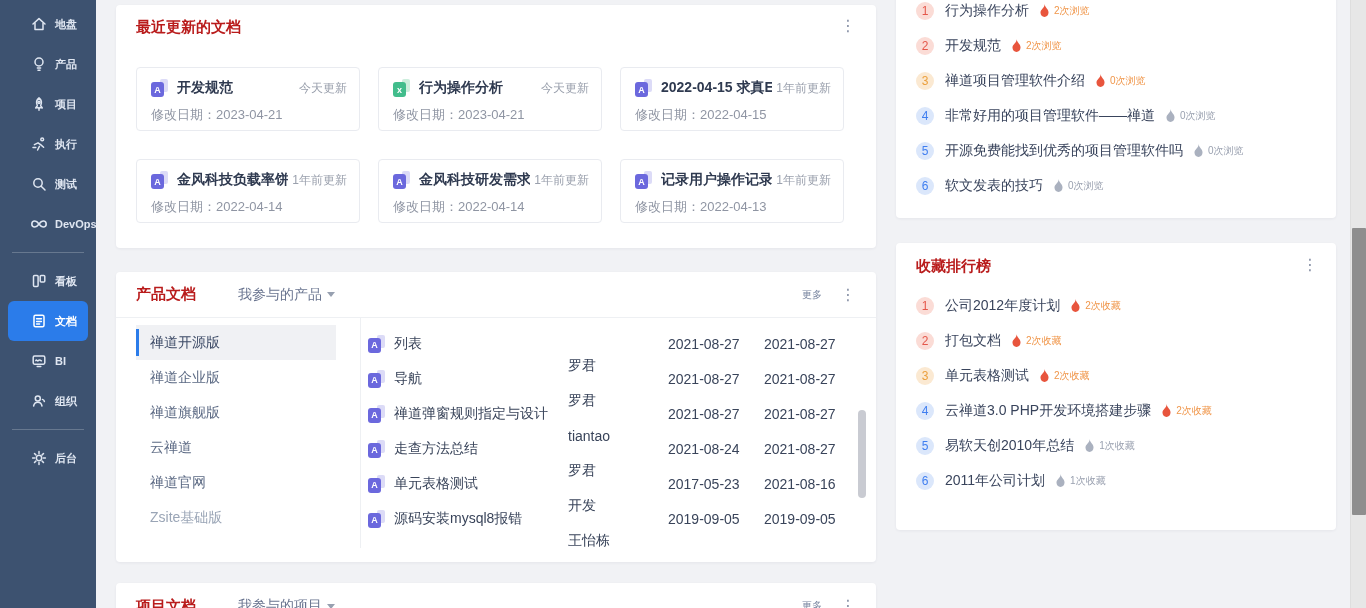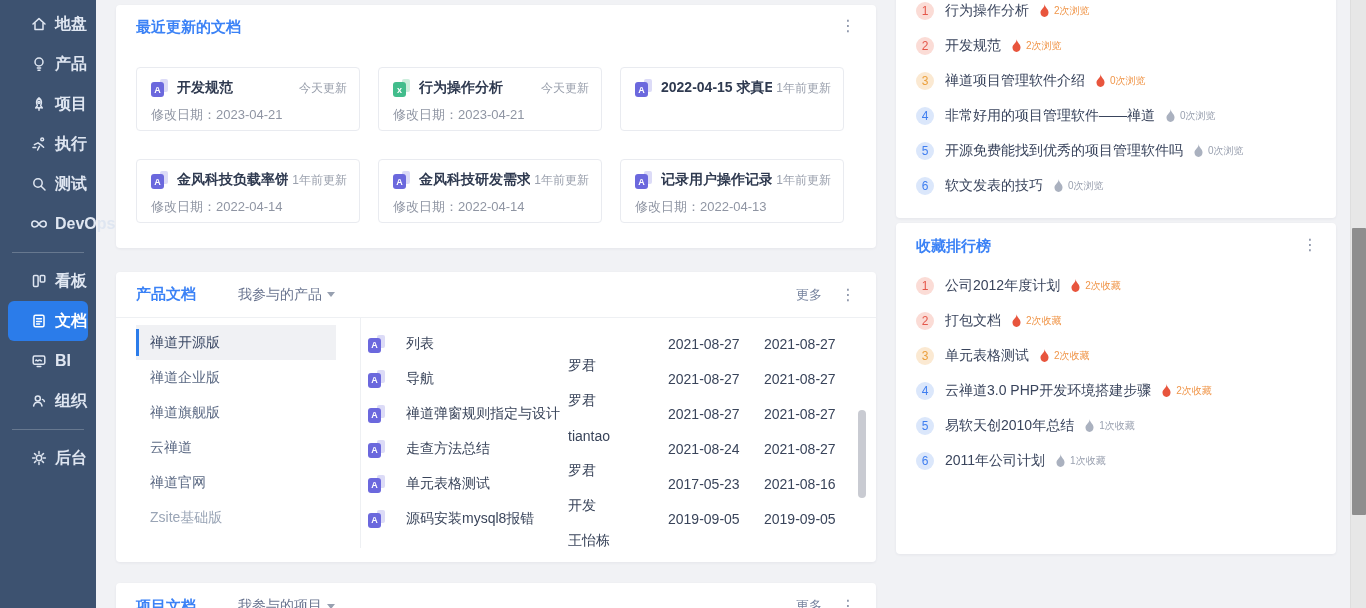--- a/index.html
+++ b/index.html
@@ -2,32 +2,32 @@
 <html><head>
 <meta charset="utf-8">
 <style>
   html,body{margin:0;padding:0;}
   .screen{position:relative;width:1366px;height:608px;overflow:hidden;background:#f1f2f5;
     font-family:"Liberation Sans","DejaVu Sans",sans-serif;-webkit-font-smoothing:antialiased;}
 
   
   .sidebar{position:absolute;left:0;top:0;width:96px;height:608px;background:#3d5270;padding-top:4px;box-sizing:border-box;}
   .nav-item{position:relative;height:40px;display:flex;align-items:center;padding-left:30px;box-sizing:border-box;
-    color:#dfe6f1;font-size:16px;font-weight:600;cursor:pointer;}
+    color:#dfe6f1;font-size:11px;font-weight:600;cursor:pointer;}
   .nav-item .nico{width:18px;height:18px;margin-right:7px;display:flex;align-items:center;justify-content:center;color:#dfe6f1;}
   .nav-item.active{margin:0 8px;height:40px;padding-left:22px;background:#2b7cea;border-radius:6px;color:#fff;}
   .nav-item.active .nico{color:#fff;}
   .nav-divider{height:1px;background:rgba(255,255,255,.22);margin:8px 12px;}
   .nico svg{display:block;}
 
   
   .card{position:absolute;background:#fff;border-radius:4px;box-shadow:0 1px 3px rgba(30,40,60,.06);box-sizing:border-box;}
-  .card-title{font-size:15px;font-weight:bold;color:#3b82f6;}
+  .card-title{font-size:15px;font-weight:bold;color:#b91c1c;}
   .kebab{color:#8a93a8;font-size:16px;line-height:16px;cursor:pointer;user-select:none;}
-  .more-link{color:#76839e;font-size:13px;cursor:pointer;}
+  .more-link{color:#76839e;font-size:10px;cursor:pointer;}
   .caret{display:inline-block;width:0;height:0;border-left:4px solid transparent;border-right:4px solid transparent;
     border-top:5px solid #97a0b0;margin-left:5px;vertical-align:middle;}
 
   
   .docicon{position:relative;width:18px;height:18px;flex:none;}
   .docicon .pg{position:absolute;right:1px;top:0;width:8px;height:13px;border-radius:2px;background:#dcdbf7;}
   .docicon .fr{position:absolute;left:0;bottom:0;width:13px;height:15px;border-radius:3px;background:#6b68dd;
     color:#fff;font-size:9px;font-weight:bold;display:flex;align-items:center;justify-content:center;}
   .docicon.excel .pg{background:#cdeedd;}
   .docicon.excel .fr{background:#42bd8c;}
@@ -55,31 +55,31 @@
   .plitem{position:relative;height:35px;line-height:35px;padding-left:14px;font-size:14px;color:#5c6a84;cursor:pointer;box-sizing:border-box;}
   .plitem.selected{background:#f0f1f4;color:#3c4a66;}
   .plitem.selected .selbar{position:absolute;left:0;top:4px;bottom:4px;width:3px;background:#2b7cea;}
   .plitem.dim{color:#9aa5b6;}
   .pdivider{position:absolute;left:244px;top:0;bottom:14px;width:1px;background:#eef0f3;}
   .ptable{position:absolute;left:252px;top:0;right:12px;bottom:14px;overflow:hidden;}
   .partial-row{height:8px;overflow:hidden;padding-left:0;}
   .partial-row .docicon{margin-top:-12px;}
   .prow{height:35px;display:flex;align-items:center;font-size:14px;color:#39445a;cursor:pointer;}
   .c-name{width:200px;display:flex;align-items:center;overflow:hidden;}
-  .c-name .nm{margin-left:20px;white-space:nowrap;overflow:hidden;}
+  .c-name .nm{margin-left:8px;white-space:nowrap;overflow:hidden;}
   .c-author{width:100px;margin-top:44px;}
   .c-date{width:96px;}
   .inner-scroll{position:absolute;left:742px;top:92px;width:8px;height:88px;border-radius:4px;background:#c9cbd2;cursor:pointer;}
 
   
   .card-project{left:116px;top:583px;width:760px;height:80px;}
 
   
   .card-viewrank{left:896px;top:-62px;width:440px;height:280px;}
-  .card-favrank{left:896px;top:223px;width:440px;height:331px;}
+  .card-favrank{left:896px;top:243px;width:440px;height:287px;}
   .card-favrank .fhead{position:absolute;left:20px;top:14px;right:18px;display:flex;align-items:flex-start;}
   .card-favrank .fhead .card-title{flex:1;}
   .rklist{position:absolute;left:20px;right:20px;}
   .card-viewrank .rklist{top:55px;}
   .card-favrank .rklist{top:45px;}
   .rkitem{height:35px;display:flex;align-items:center;cursor:pointer;}
   .rk{flex:none;width:18px;height:18px;border-radius:50%;font-size:12px;line-height:18px;text-align:center;}
   .rk.r1,.rk.r2{background:#fbdcd6;color:#e4574a;}
   .rk.r3{background:#fbe9d2;color:#eb9f3c;}
   .rk.rb{background:#dbe7fb;color:#3f7ef0;}
@@ -244,20 +244,21 @@
 
       <div class="dcell">
         <div class="dline1">
           <span class="docicon word">
               <span class="pg"></span>
               <span class="fr">A</span>
             </span>
           <span class="dtitle">2022-04-15 求真E</span>
           <span class="dtime">1年前更新</span>
         </div>
+        <div class="ddate">修改日期：2022-04-15</div>
       </div>
 
       <div class="dcell">
         <div class="dline1">
           <span class="docicon word">
               <span class="pg"></span>
               <span class="fr">A</span>
             </span>
           <span class="dtitle">金风科技负载率饼</span>
           <span class="dtime">1年前更新</span>

